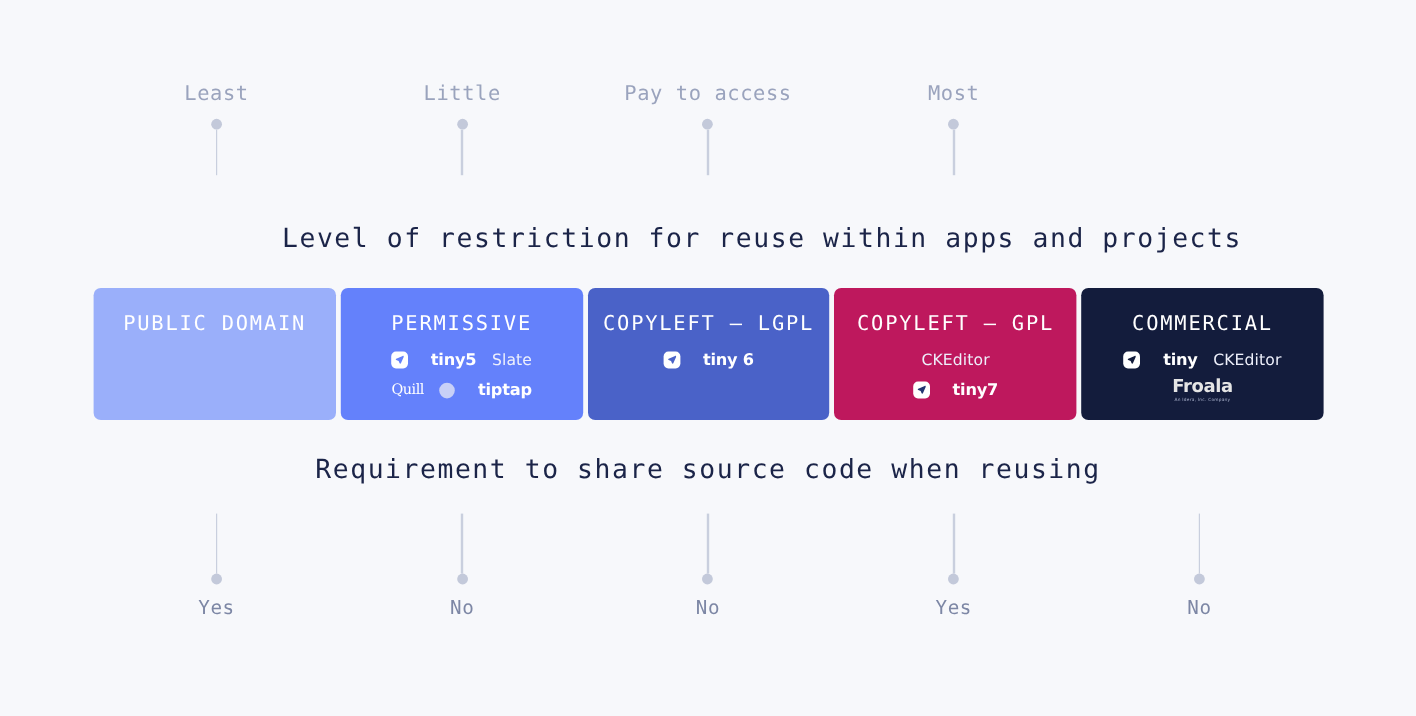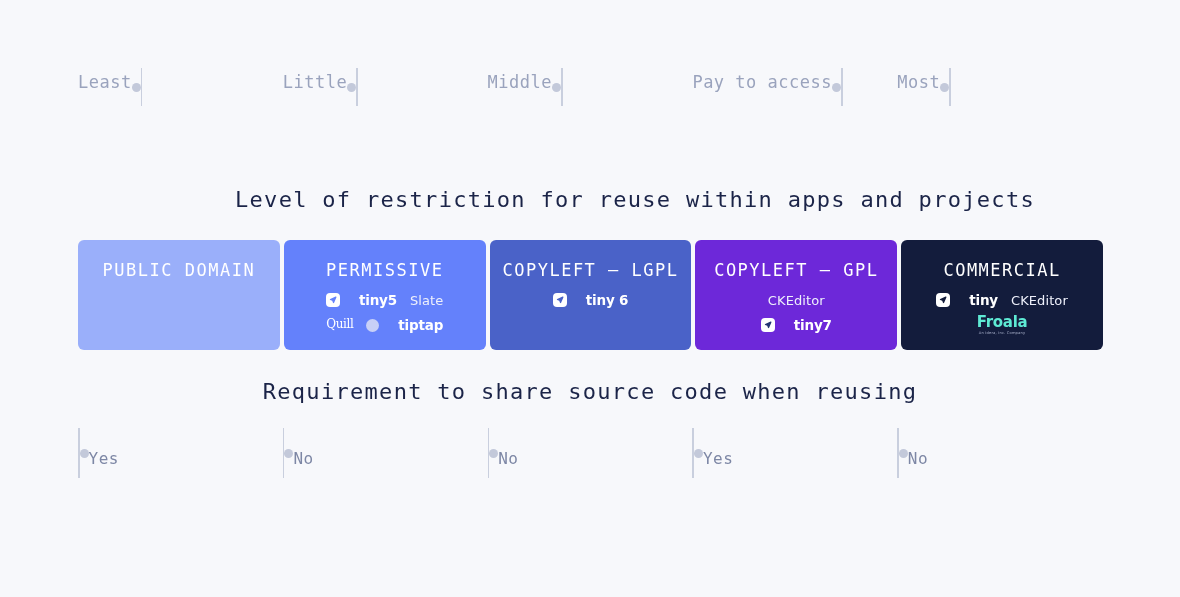--- a/index.html
+++ b/index.html
@@ -24,21 +24,21 @@
   
   .cols {
     position: absolute;
     left: 78px;
     width: 1024px;
     display: flex;
   }
   .col {
     width: 204.8px;
     display: flex;
-    flex-direction: row;
+    flex-direction: column;
     align-items: center;
   }
 
   
   .scale-top { top: 68px; }
   .scale-top .scale-label {
     font-size: 17px;
     letter-spacing: 0.5px;
     color: #9aa3bd;
     line-height: 20px;
@@ -166,21 +166,21 @@
   .froala {
     display: flex;
     flex-direction: column;
     align-items: center;
     line-height: 1;
   }
   .froala-name {
     font-family: "DejaVu Sans", "Liberation Sans", sans-serif;
     font-size: 15px;
     font-weight: bold;
-    color: #5eead4;
+    color: #e5e5e5;
     letter-spacing: -0.3px;
   }
   .froala-sub {
     font-family: "DejaVu Sans", "Liberation Sans", sans-serif;
     font-size: 3.6px;
     color: #aab2cc;
     letter-spacing: 0.2px;
     margin-top: 2px;
   }
 
@@ -206,25 +206,20 @@
       <div class="scale-label">Least</div>
       <div class="marker-dot"></div>
       <div class="marker-line"></div>
     </div>
     <div class="col">
       <div class="scale-label">Little</div>
       <div class="marker-dot"></div>
       <div class="marker-line"></div>
     </div>
     <div class="col">
-      <div class="scale-label">Middle</div>
-      <div class="marker-dot"></div>
-      <div class="marker-line"></div>
-    </div>
-    <div class="col">
       <div class="scale-label">Pay to access</div>
       <div class="marker-dot"></div>
       <div class="marker-line"></div>
     </div>
     <div class="col">
       <div class="scale-label">Most</div>
       <div class="marker-dot"></div>
       <div class="marker-line"></div>
     </div>
   </div>
@@ -274,21 +269,21 @@
               <svg width="10" height="10" viewBox="0 0 10 10">
                   <path d="M7.6 1.6 2.2 3.9c-.5.2-.5.9 0 1.1l2 .8.8 2c.2.5.9.5 1.1 0l2.3-5.4c.2-.5-.3-1-.8-.8z" fill="#4a62c8"></path>
                 </svg>
             </span>
             <span class="logo-text">tiny 6</span>
           </span>
         </div>
       </div>
     </div>
 
-    <div class="card" style="background:#6d28d9">
+    <div class="card" style="background:#be185d">
       <div class="card-title">COPYLEFT — GPL</div>
       <div class="logos">
         <div class="logo-row">
           <span class="logo">
             <span class="logo-text plain">CKEditor</span>
           </span>
         </div>
         <div class="logo-row">
           <span class="logo">
             <span class="tiny-mark">

